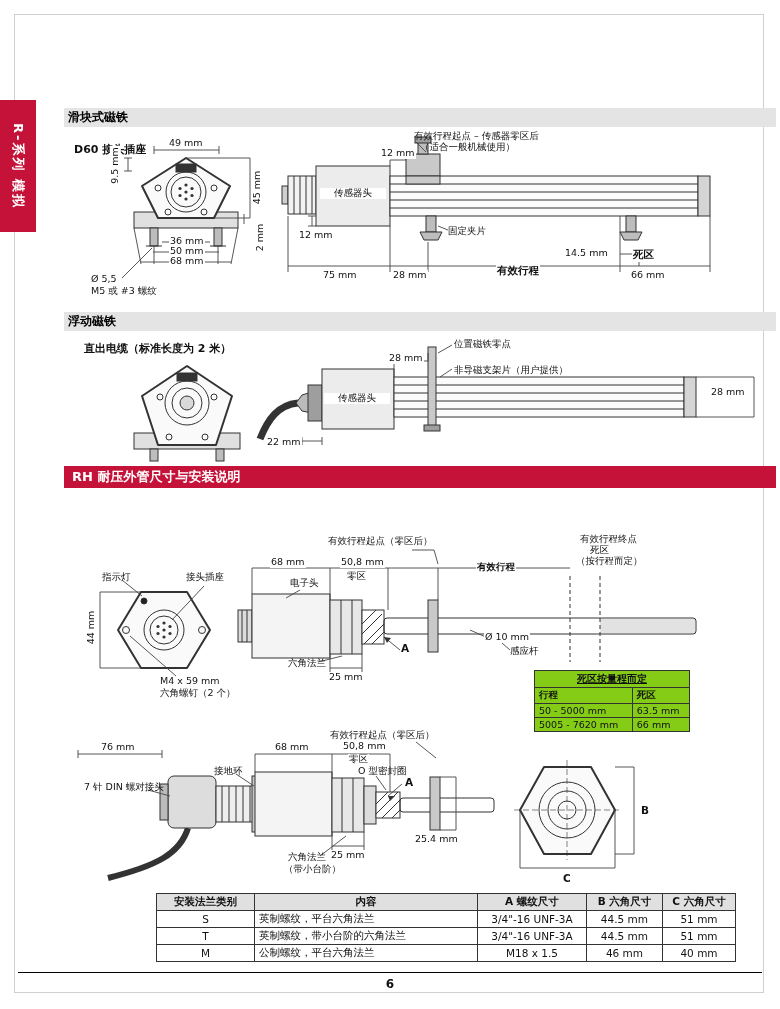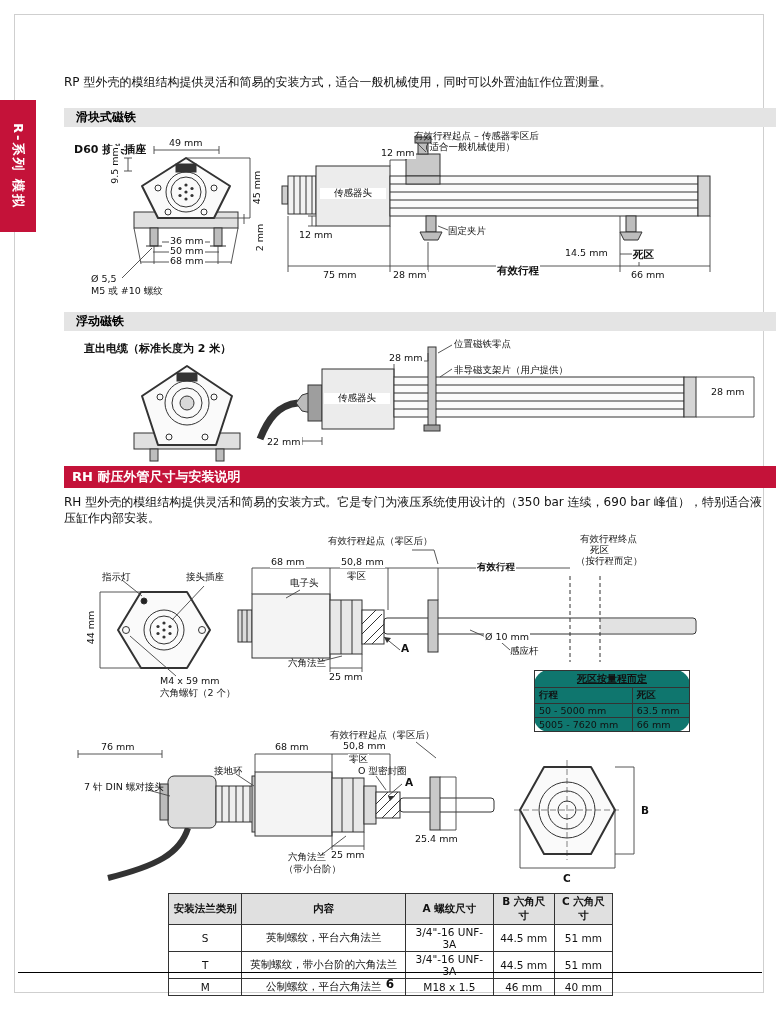--- a/index.html
+++ b/index.html
@@ -8,55 +8,54 @@
   .page { position:absolute; left:0; top:0; width:780px; height:1009px; background:#fff; overflow:hidden; }
   .page-border { position:absolute; left:14px; top:14px; width:750px; height:979px; border:1px solid #cfcfcf; }
 
   .side-tab { position:absolute; left:0; top:100px; width:36px; height:132px; background:#c41239; }
   .side-tab span { position:absolute; left:50%; top:50%; transform:translate(-50%,-50%) rotate(90deg);
     color:#fff; font-weight:bold; font-size:13px; white-space:nowrap; letter-spacing:2px; }
 
   .redbar { position:absolute; left:64px; width:712px; height:22px; background:#c41239; color:#fff;
     font-weight:bold; font-size:13px; line-height:22px; padding-left:8px; }
   .graybar { position:absolute; left:64px; width:712px; height:19px; background:#e4e4e4; color:#000;
-    font-weight:bold; font-size:12px; line-height:19px; padding-left:12px; }
+    font-weight:bold; font-size:12px; line-height:19px; padding-left:4px; }
   .intro { position:absolute; left:64px; width:708px; font-size:12px; line-height:1.35; }
 
   .drawing { position:absolute; }
   .drawing svg { position:absolute; left:0; top:0; }
   .dim { position:absolute; font-size:9.5px; line-height:1.15; white-space:nowrap; background:#fff; padding:0 1px; }
   .callout { position:absolute; font-size:9.5px; line-height:1.15; white-space:nowrap; }
   .blbl { position:absolute; font-size:10.5px; font-weight:bold; white-space:nowrap; background:#fff; padding:0 1px; }
   .hdrlbl { position:absolute; font-size:11px; font-weight:bold; white-space:nowrap; }
   .rot { transform:rotate(-90deg); }
   .ctr { text-align:center; }
 
-  table.dz { position:absolute; border-collapse:collapse; font-size:9.5px; background:#0f766e;border-radius:15px; }
+  table.dz { position:absolute; border-collapse:collapse; font-size:9.5px; background:#84cc16; }
   table.dz th, table.dz td { border:1px solid #333; padding:1px 4px; text-align:left; }
   table.dz th.cap { text-align:center; text-decoration:underline; font-size:10px; }
 
-  table.flg { position:absolute; left:168px; top:893px; width:445px; border-collapse:collapse; font-size:10.5px;padding-left:26px; }
+  table.flg { position:absolute; left:156px; top:893px; width:580px; border-collapse:collapse; font-size:10.5px;padding-left:26px; }
   table.flg th, table.flg td { border:1px solid #333; padding:1px 4px; text-align:center; }
   table.flg th { background:#e0e0e0; }
-  table.flg td.l { text-align:center; }
+  table.flg td.l { text-align:left; }
 
   .footer-line { position:absolute; left:18px; top:972px; width:744px; height:1px; background:#000; }
   .page-num { position:absolute; left:0; top:977px; width:780px; text-align:center; font-weight:bold; font-size:12px; }
 </style>
 </head>
 <body>
 
 <div class="page">
   <div class="page-border"></div>
 
   <div class="side-tab">
     <span>R-系列 模拟</span>
   </div>
 
-  <p class="intro" style="top:74px">RP 型外壳的模组结构提供灵活和简易的安装方式，适合一般机械使用，同时可以外置油缸作位置测量。</p>
   <div class="graybar" style="top:108px">滑块式磁铁</div>
 
   <div class="drawing" style="left:64px;top:130px;width:712px;height:182px">
     <svg width="712" height="182" viewBox="0 0 712 182">
       <g stroke="#333" stroke-width="1" fill="none">
         <rect x="70" y="82" width="104" height="16" fill="#e0e0e0"></rect>
         <rect x="86" y="98" width="8" height="18" fill="#bdbdbd"></rect>
         <rect x="150" y="98" width="8" height="18" fill="#bdbdbd"></rect>
         <line x1="82" y1="116" x2="98" y2="116"></line>
           <line x1="146" y1="116" x2="162" y2="116"></line>
@@ -143,21 +142,21 @@
     </svg>
     <span class="hdrlbl" style="left:10px;top:12px">D60 接头插座</span>
     <span class="dim" style="left:104px;top:8px">49 mm</span>
     <span class="dim rot" style="left:32px;top:30px">9.5 mm</span>
     <span class="dim rot" style="left:176px;top:52px">45 mm</span>
     <span class="dim rot" style="left:182px;top:102px">2 mm</span>
     <span class="dim" style="left:105px;top:106px">36 mm</span>
     <span class="dim" style="left:105px;top:116px">50 mm</span>
     <span class="dim" style="left:105px;top:126px">68 mm</span>
     <span class="dim" style="left:26px;top:144px">Ø 5,5</span>
-    <span class="dim" style="left:26px;top:156px">M5 或 #10 螺纹</span>
+    <span class="dim" style="left:26px;top:156px">M5 或 #3 螺纹</span>
     <span class="callout" style="left:350px;top:1px">有效行程起点 – 传感器零区后</span>
     <span class="callout" style="left:356px;top:12px">（适合一般机械使用）</span>
     <span class="dim" style="left:316px;top:18px">12 mm</span>
     <span class="dim ctr" style="left:256px;top:58px;width:66px">传感器头</span>
     <span class="dim" style="left:234px;top:100px">12 mm</span>
     <span class="callout" style="left:384px;top:96px">固定夹片</span>
     <span class="dim" style="left:258px;top:140px">75 mm</span>
     <span class="dim" style="left:328px;top:140px">28 mm</span>
     <span class="blbl" style="left:432px;top:134px">有效行程</span>
     <span class="dim" style="left:500px;top:118px">14.5 mm</span>
@@ -215,21 +214,20 @@
     <span class="hdrlbl" style="left:20px;top:8px">直出电缆（标准长度为 2 米）</span>
     <span class="callout" style="left:390px;top:6px">位置磁铁零点</span>
     <span class="dim" style="left:324px;top:20px">28 mm</span>
     <span class="callout" style="left:390px;top:32px">非导磁支架片（用户提供）</span>
     <span class="dim ctr" style="left:260px;top:60px;width:66px">传感器头</span>
     <span class="dim" style="left:202px;top:104px">22 mm</span>
     <span class="dim" style="left:646px;top:54px">28 mm</span>
   </div>
 
   <div class="redbar" style="top:466px">RH 耐压外管尺寸与安装说明</div>
-  <p class="intro" style="top:494px">RH 型外壳的模组结构提供灵活和简易的安装方式。它是专门为液压系统使用设计的（350 bar 连续，690 bar 峰值），特别适合液压缸作内部安装。</p>
 
   <div class="drawing" style="left:64px;top:530px;width:712px;height:198px">
     <svg width="712" height="198" viewBox="0 0 712 198">
       <g stroke="#333" stroke-width="1" fill="none">
         <polygon points="77,62 123,62 146,100 123,138 77,138 54,100" fill="#fafafa" stroke-width="2" stroke-linejoin="round"></polygon>
         <circle cx="100" cy="100" r="20"></circle>
           <circle cx="100" cy="100" r="14"></circle>
         <g fill="#333" stroke="none">
           <circle cx="100" cy="100" r="1.6"></circle>
             <circle cx="100" cy="93" r="1.6"></circle>

